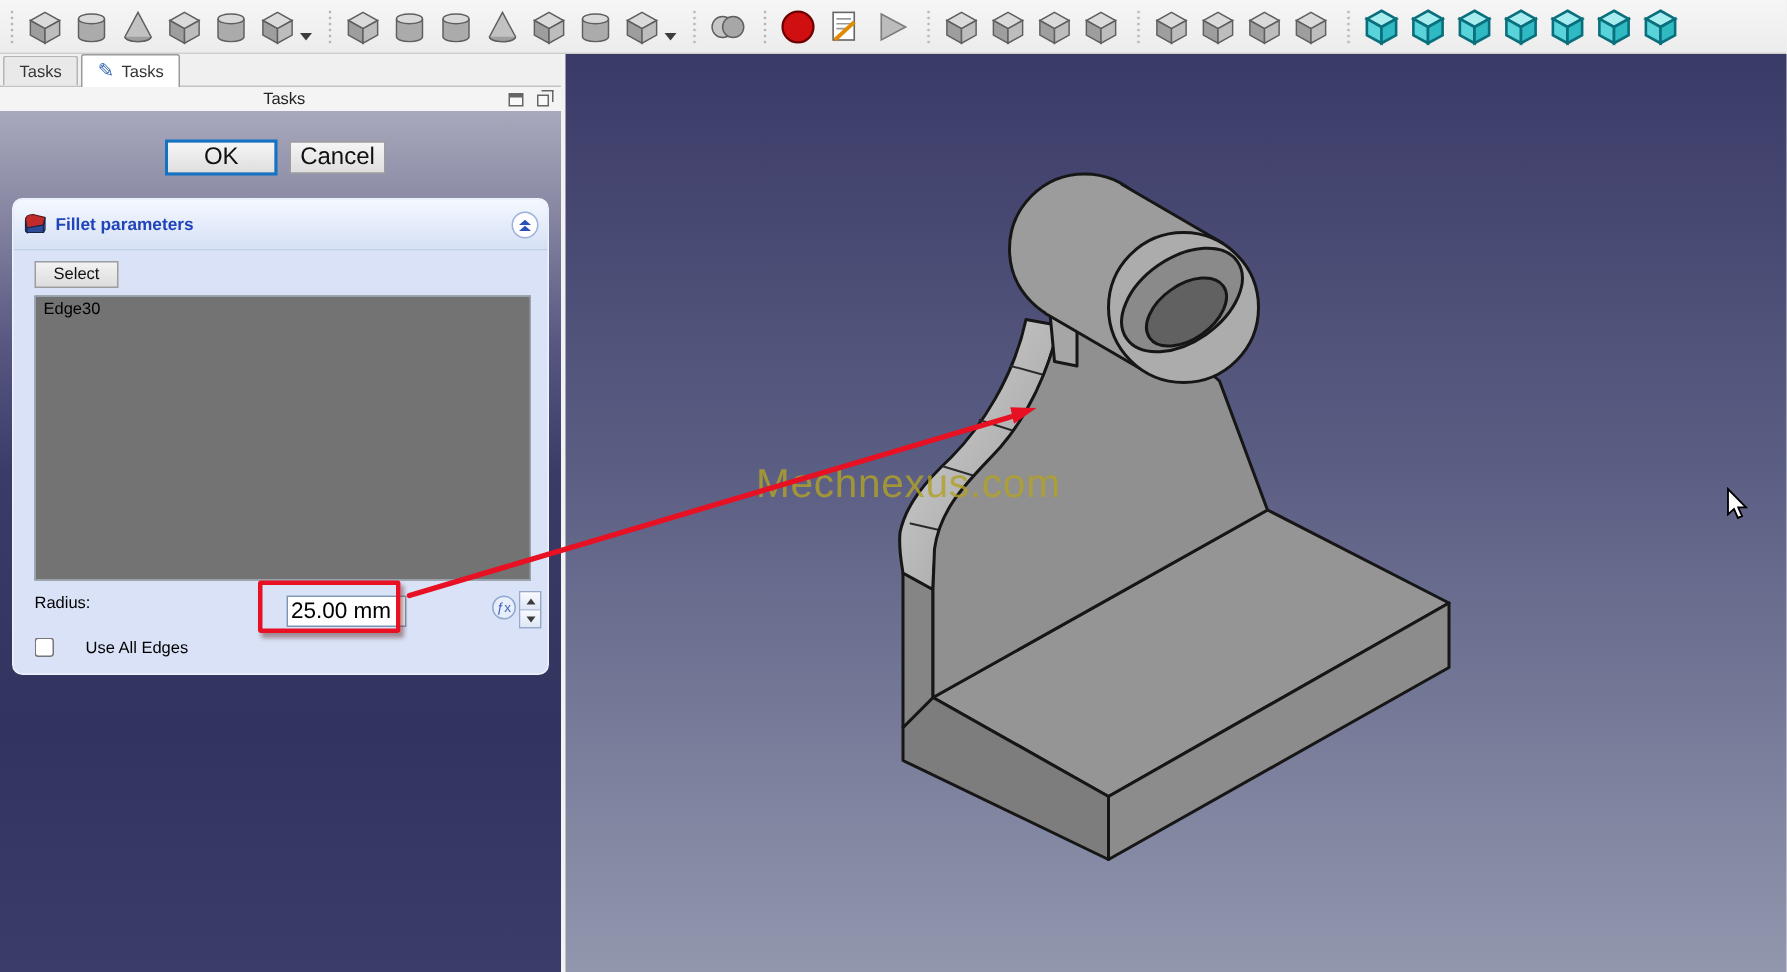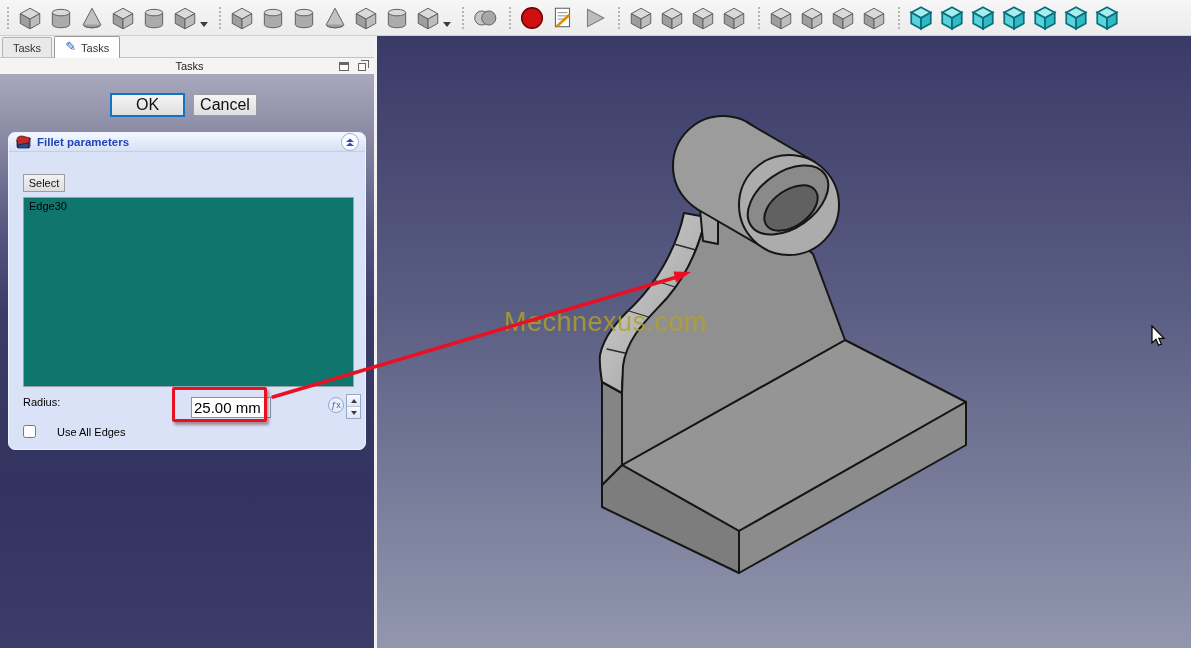--- a/index.html
+++ b/index.html
@@ -45,31 +45,31 @@
       background:linear-gradient(#a8a8bd 0%, #8c8ca6 10%, #575782 27%, #3b3b68 42%, #333360 72%, #3c3c69 100%); }
 
   .btn { position:absolute; font-size:16px; color:#111;
          background:linear-gradient(#f5f5f5,#dedede); border:1px solid #9d9d9d; }
   .btn-ok { left:110px; top:19px; width:75px; height:24px; border:2px solid #1273c4; }
   .btn-cancel { left:193px; top:20px; width:64px; height:22px; }
 
   
   .fillet-panel { position:absolute; left:8px; top:58px; width:358px; height:318px;
                   background:#d9e2f6; border:1px solid #eef2fc; border-radius:7px; }
-  .fp-header { height:19px; border-radius:6px 6px 0 0;
+  .fp-header { height:34px; border-radius:6px 6px 0 0;
                background:linear-gradient(#f4f8ff,#d6e0f4); border-bottom:1px solid #c4cfe8;
                display:flex; align-items:center; padding:0 6px; }
   .fp-title { color:#2244bb; font-weight:bold; font-size:11.5px; margin-left:5px; flex:1; }
   .collapse-btn { width:18px; height:18px; border-radius:50%; border:1px solid #9ab0d8;
                   background:#fdfdff; display:flex; align-items:center; justify-content:center; padding:0; }
 
-  .select-btn { position:absolute; left:14px; top:41px; width:42px; height:18px; font-size:11px;
+  .select-btn { position:absolute; left:14px; top:41px; width:56px; height:18px; font-size:11px;
                 background:linear-gradient(#f2f2f2,#dddddd); border:1px solid #9d9d9d; color:#111; }
   .edge-list { position:absolute; left:14px; top:64px; width:331px; height:190px;
-               background:#0f766e; border:1px solid #98a1ab; overflow:hidden; }
+               background:#737373; border:1px solid #98a1ab; overflow:hidden; }
   .edge-item { padding:2px 5px; font-size:11px; color:#000; }
 
   .radius-label { position:absolute; left:14px; top:263px; color:#000; }
   .radius-input { position:absolute; left:182px; top:264px; width:80px; height:21px;
                   border:1px solid #7d96b6; background:#fff; font-family:"Liberation Sans",sans-serif;
                   font-size:15px; padding-left:2px; color:#000; }
   .formula-btn { position:absolute; left:319px; top:264px; width:16px; height:16px; border-radius:50%;
                  border:1px solid #8fa8d0; background:#e8eefb; color:#3b62b8; font-size:9px;
                  display:flex; align-items:center; justify-content:center; padding:0; }
   .spinner { position:absolute; left:337px; top:261px; width:15px; height:25px;

